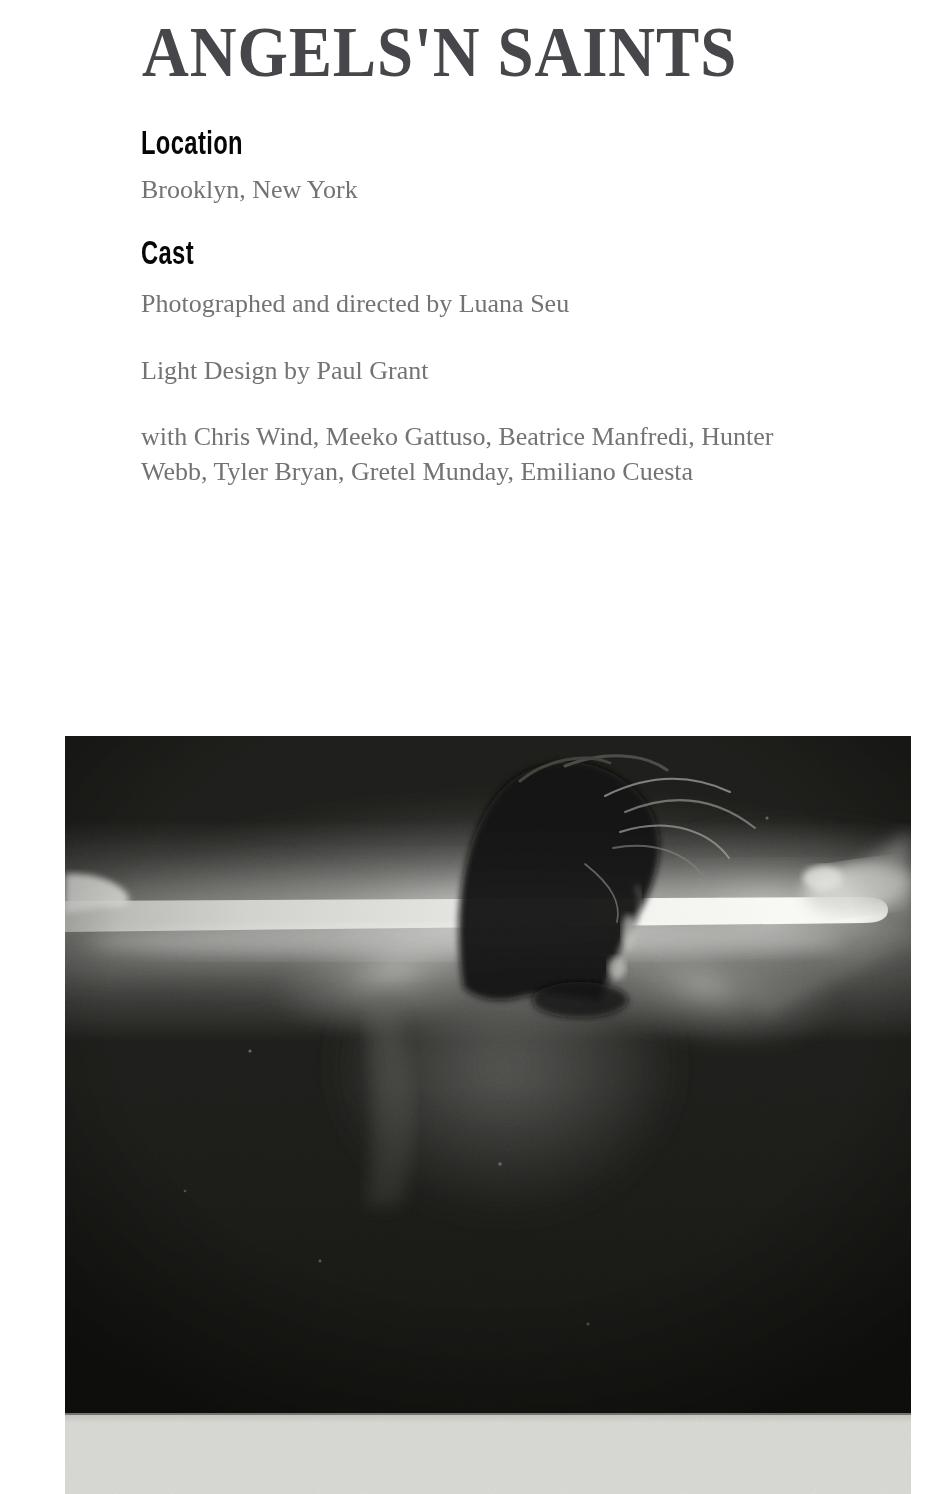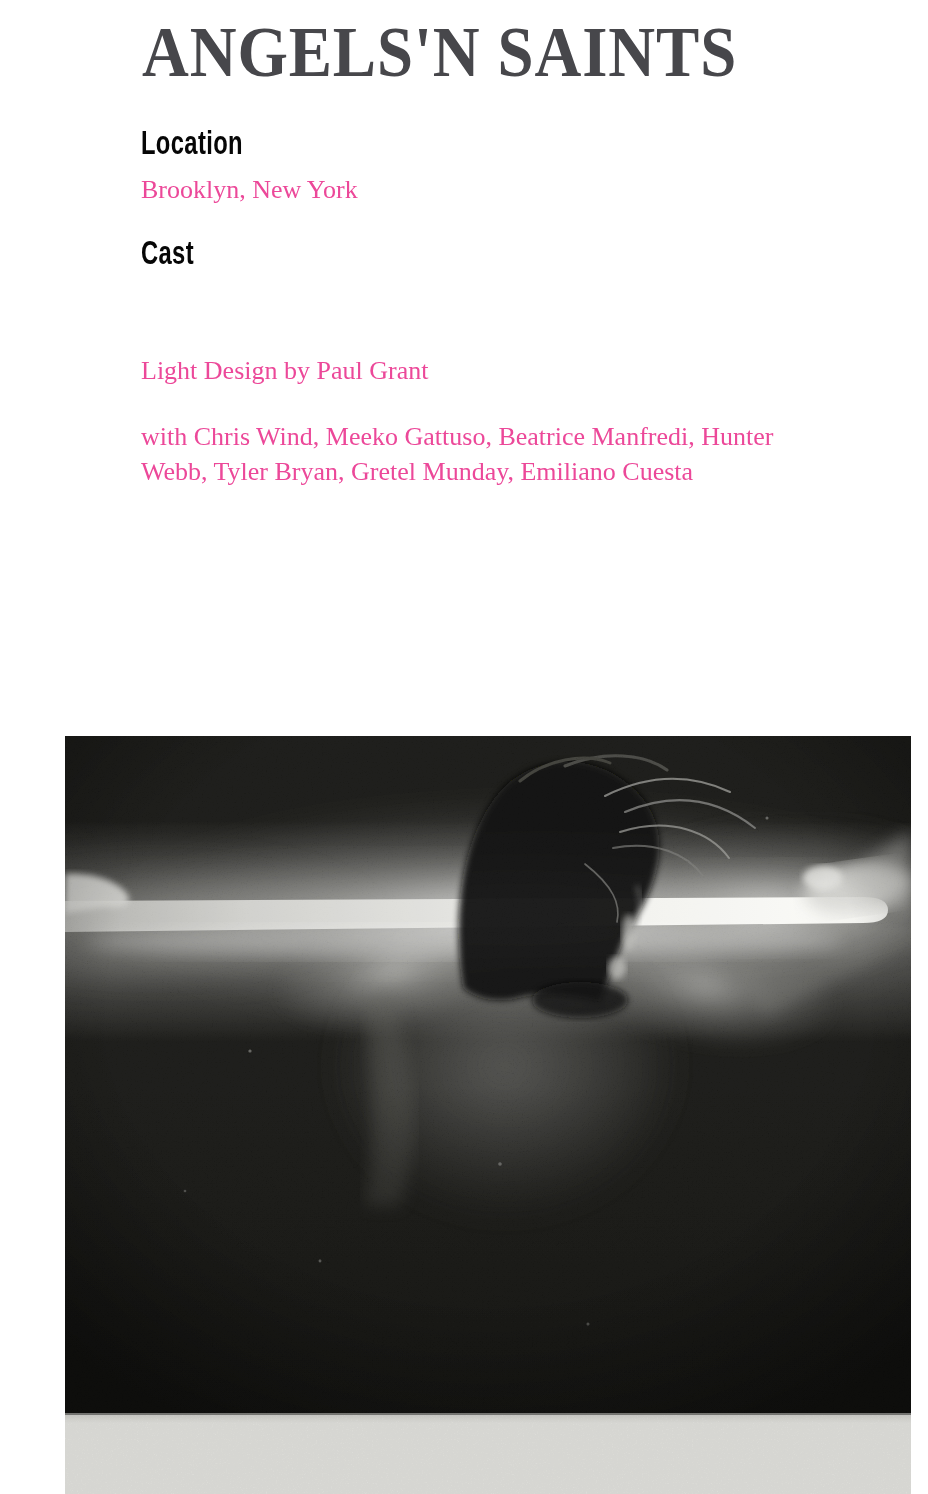--- a/index.html
+++ b/index.html
@@ -44,21 +44,21 @@
   .heading-location { top: 126px; }
   .heading-cast     { top: 236px; }
 
   .body-text {
     position: absolute;
     left: 141px;
     margin: 0;
     font-family: "Liberation Serif", serif;
     font-size: 26px;
     line-height: 35px;
-    color: #ec4899;
+    color: #737373;
     width: 660px;
   }
   .location-value { top: 172px; }
   .credit-1 { top: 286px; }
   .credit-2 { top: 353px; }
   .credit-3 { top: 419px; width: 640px; }
 
   .photo-figure {
     position: absolute;
     left: 65px; top: 736px;
@@ -72,20 +72,21 @@
 <body>
 
 <main class="page">
 
   <h1 class="page-title">ANGELS'N SAINTS</h1>
 
   <h2 class="section-heading heading-location">Location</h2>
   <p class="body-text location-value">Brooklyn, New York</p>
 
   <h2 class="section-heading heading-cast">Cast</h2>
+  <p class="body-text credit-1">Photographed and directed by Luana Seu</p>
   <p class="body-text credit-2">Light Design by Paul Grant</p>
   <p class="body-text credit-3">with Chris Wind, Meeko Gattuso, Beatrice Manfredi, Hunter Webb, Tyler Bryan, Gretel Munday, Emiliano Cuesta</p>
 
   <figure class="photo-figure" aria-label="Black and white photo of a shirtless man with wet tousled hair, head tilted in profile, holding a glowing fluorescent light tube horizontally across his shoulders against a dark grainy background; textured paper-white strip along the bottom">
     <svg viewBox="0 0 846 758" preserveAspectRatio="none" role="img">
       <defs>
         <radialGradient id="gWhite" cx="50%" cy="50%" r="50%">
           <stop offset="0%" stop-color="#ffffff" stop-opacity="0.92"></stop>
           <stop offset="45%" stop-color="#dededa" stop-opacity="0.40"></stop>
           <stop offset="100%" stop-color="#dededa" stop-opacity="0"></stop>

